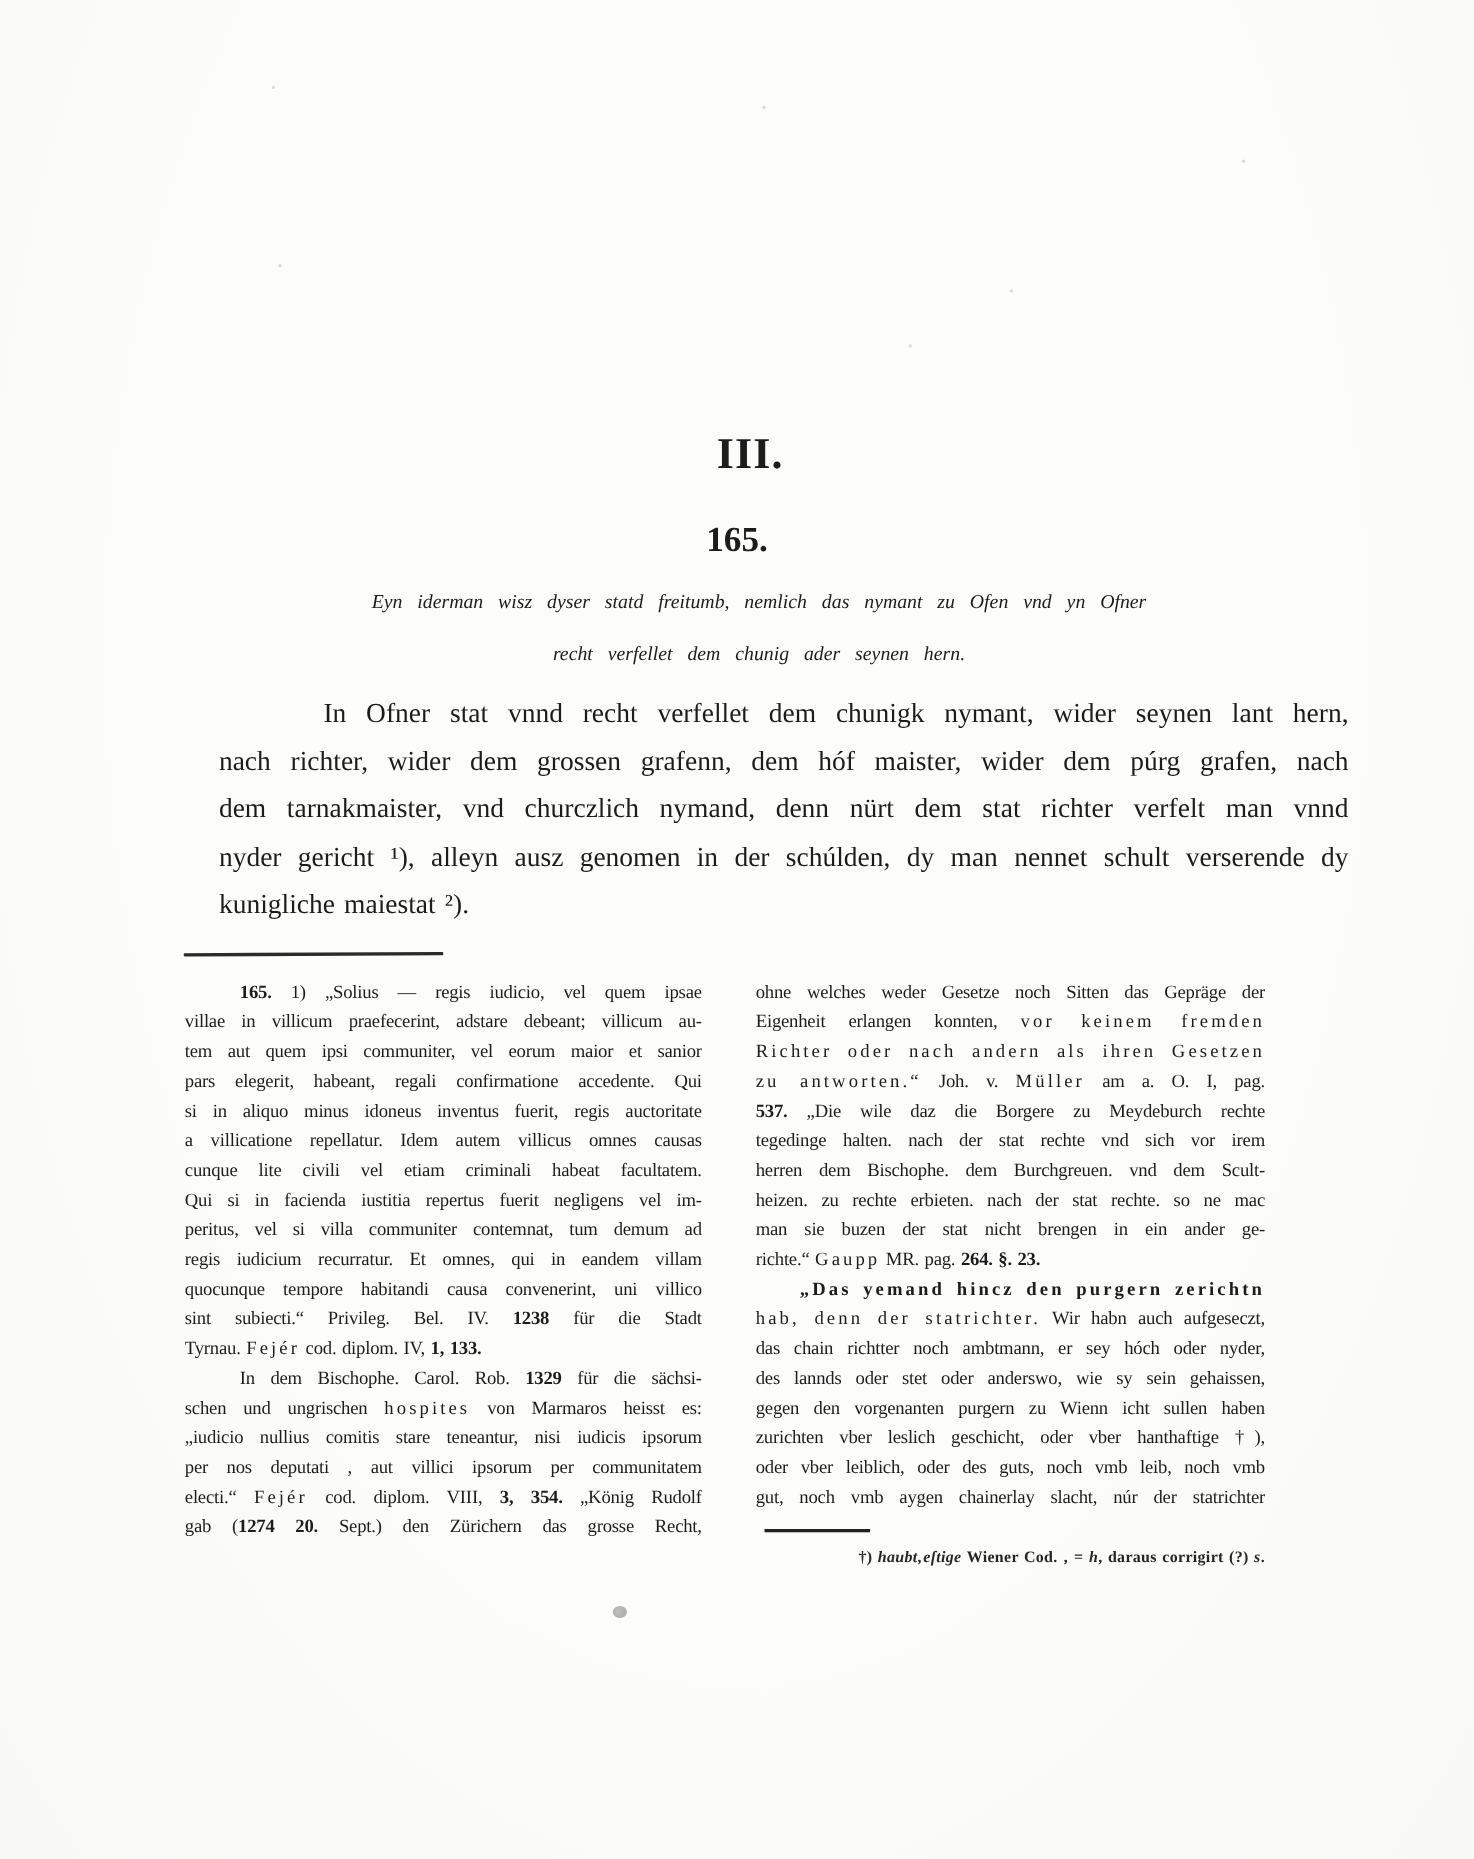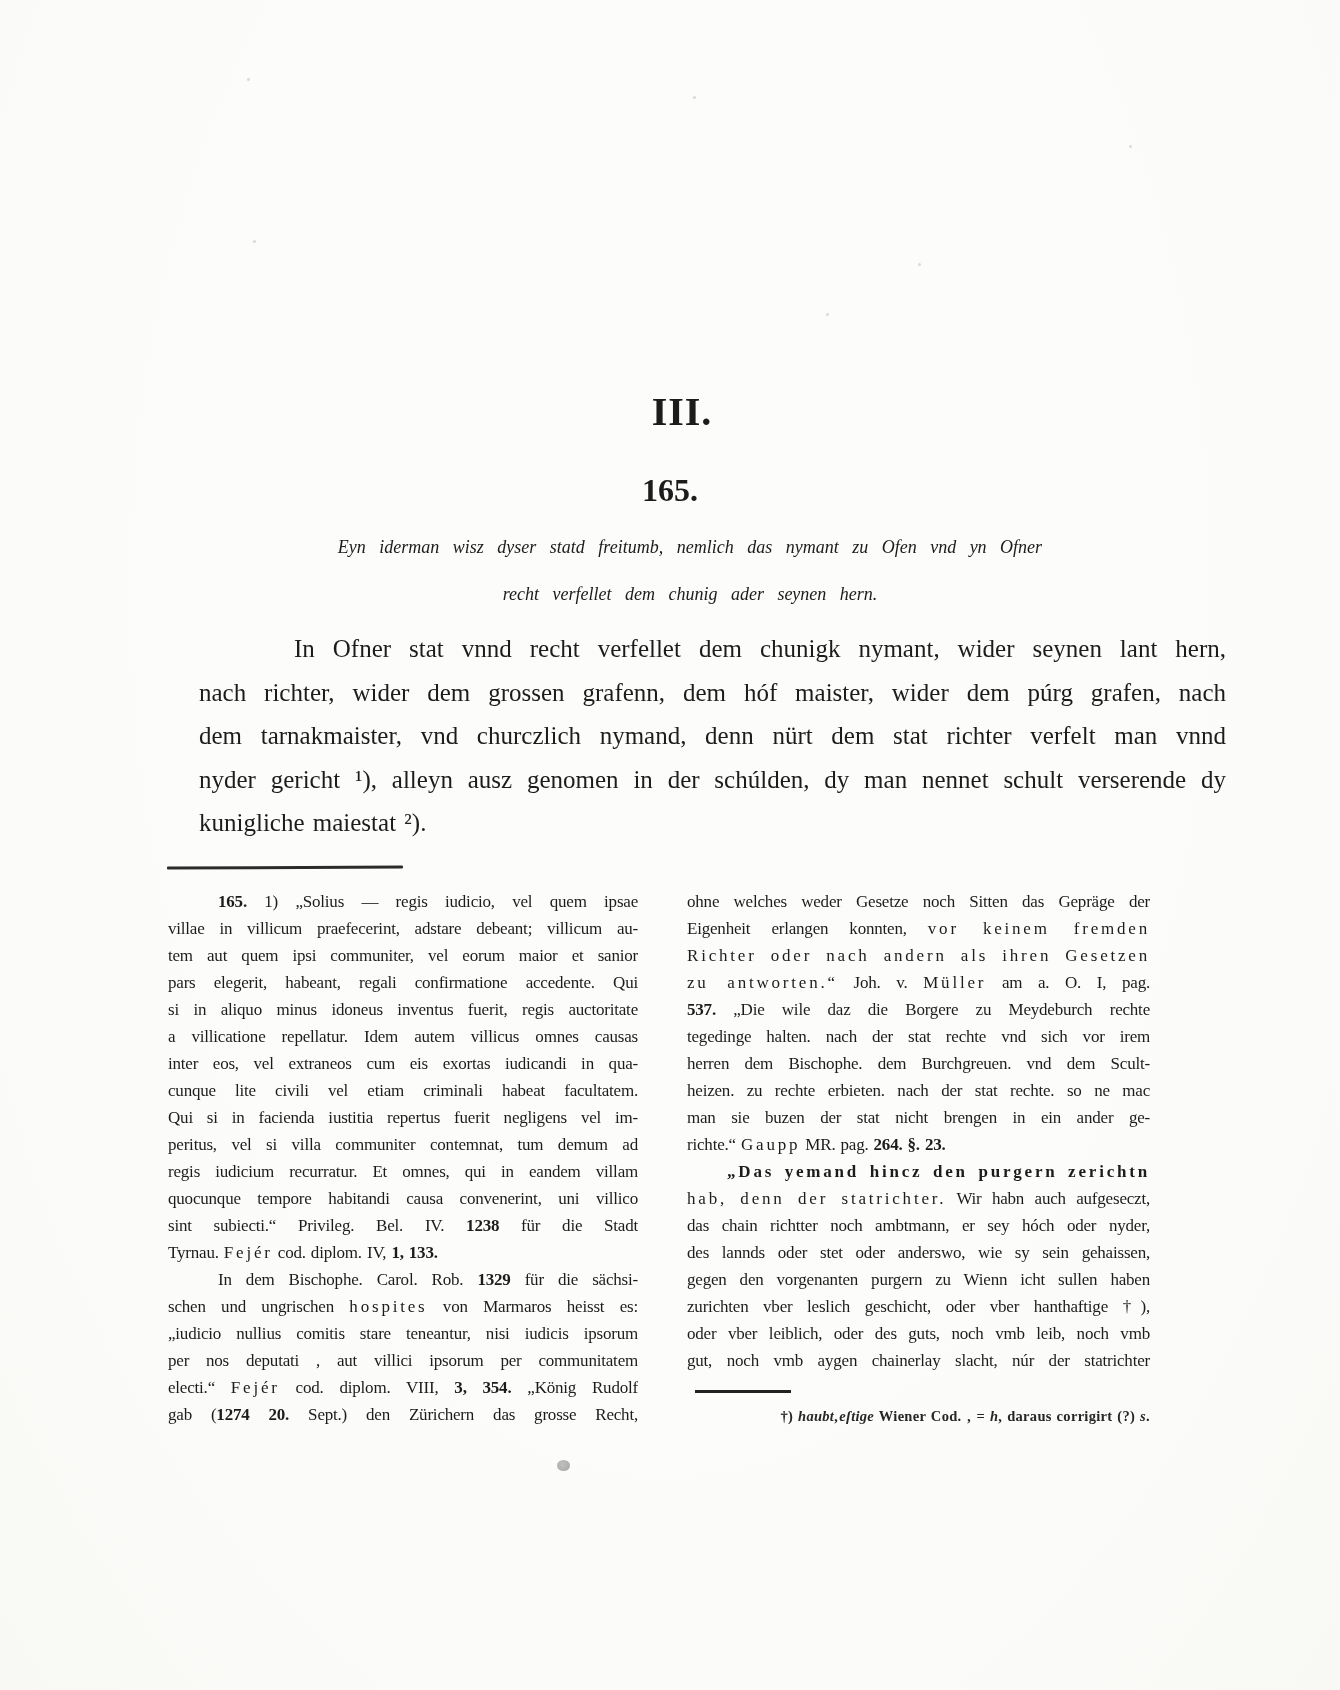--- a/index.html
+++ b/index.html
@@ -95,21 +95,20 @@
 
   <div class="rule-main"></div>
 
   <div class="fn fn-left">
       <div class="tline" style="text-indent: 50px;"><span class="s-b">165.</span><span>  1) „Solius — regis iudicio, vel quem ipsae</span></div>
       <div class="tline"><span>villae in villicum praefecerint, adstare debeant; villicum au-</span></div>
       <div class="tline"><span>tem aut quem ipsi communiter, vel eorum maior et sanior</span></div>
       <div class="tline"><span>pars elegerit, habeant, regali confirmatione accedente. Qui</span></div>
       <div class="tline"><span>si in aliquo minus idoneus inventus fuerit, regis auctoritate</span></div>
       <div class="tline"><span>a villicatione repellatur. Idem autem villicus omnes causas</span></div>
-      <div class="tline"><span>inter eos, vel extraneos cum eis exortas iudicandi in qua-</span></div>
       <div class="tline"><span>cunque lite civili vel etiam criminali habeat facultatem.</span></div>
       <div class="tline"><span>Qui si in facienda iustitia repertus fuerit negligens vel im-</span></div>
       <div class="tline"><span>peritus, vel si villa communiter contemnat, tum demum ad</span></div>
       <div class="tline"><span>regis iudicium recurratur. Et omnes, qui in eandem villam</span></div>
       <div class="tline"><span>quocunque tempore habitandi causa convenerint, uni villico</span></div>
       <div class="tline"><span>sint subiecti.“  Privileg. Bel. IV. </span><span class="s-b">1238</span><span> für die Stadt</span></div>
       <div class="tline last"><span>Tyrnau.  </span><span class="s-sp">Fejér</span><span> cod. diplom. IV, </span><span class="s-b">1, 133.</span></div>
       <div class="tline" style="text-indent: 50px;"><span>In dem Bischophe. Carol. Rob. </span><span class="s-b">1329</span><span> für die sächsi-</span></div>
       <div class="tline"><span>schen und ungrischen </span><span class="s-sp">hospites</span><span> von Marmaros heisst es:</span></div>
       <div class="tline"><span>„iudicio nullius comitis stare teneantur, nisi iudicis ipsorum</span></div>

